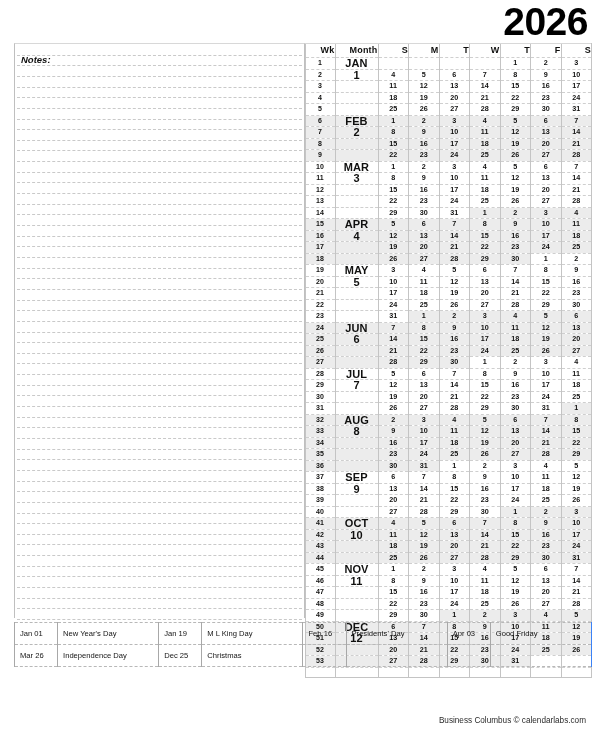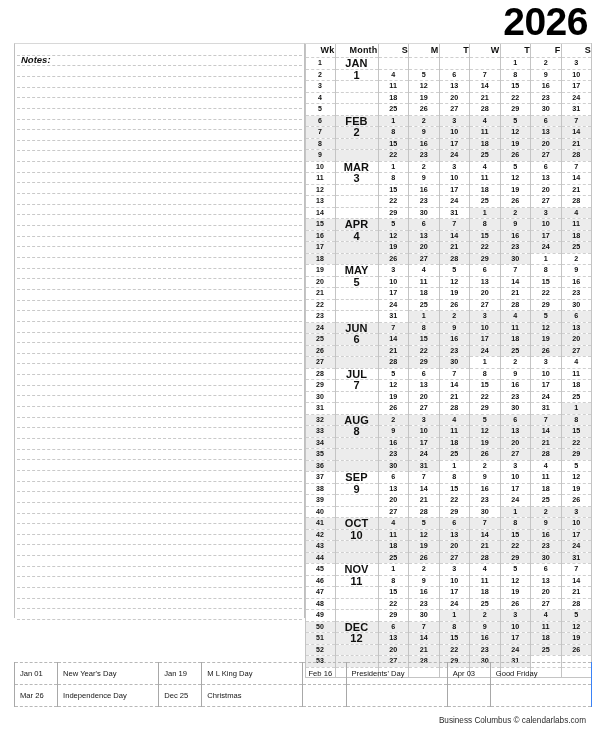--- a/index.html
+++ b/index.html
@@ -106,21 +106,20 @@
   table.cal td.wk   { font-size:7px; }
   table.cal td.mon  { font-size:11px; }
 
   
   #holidays {
     position:absolute;
     left:14px; top:622px;
     width:578px;
     border-collapse:collapse;
     table-layout:fixed;
-    margin-top:40px;
   }
   #holidays col.h-date { width:43px; }
   #holidays col.h-name { width:101px; }
   #holidays td {
     height:22px;
     padding:0 0 0 5px;
     font-size:7.6px;
     vertical-align:middle;
     border-left:1px solid #a8a8a8;
     border-top:1px dashed #b8b8b8;

